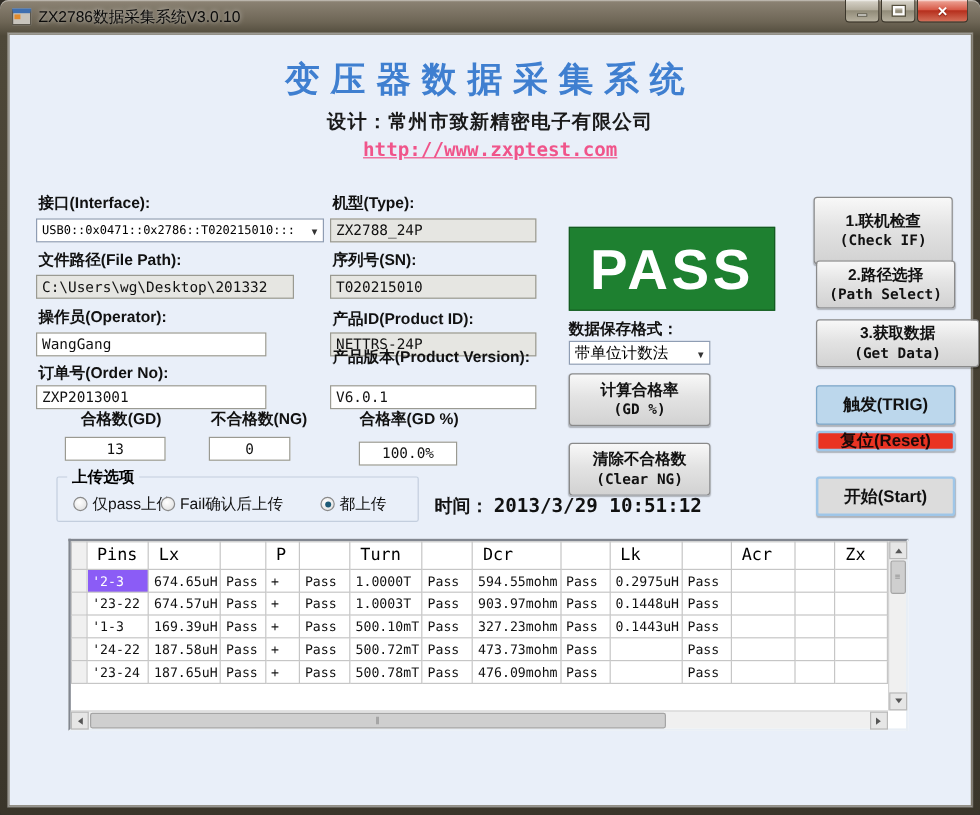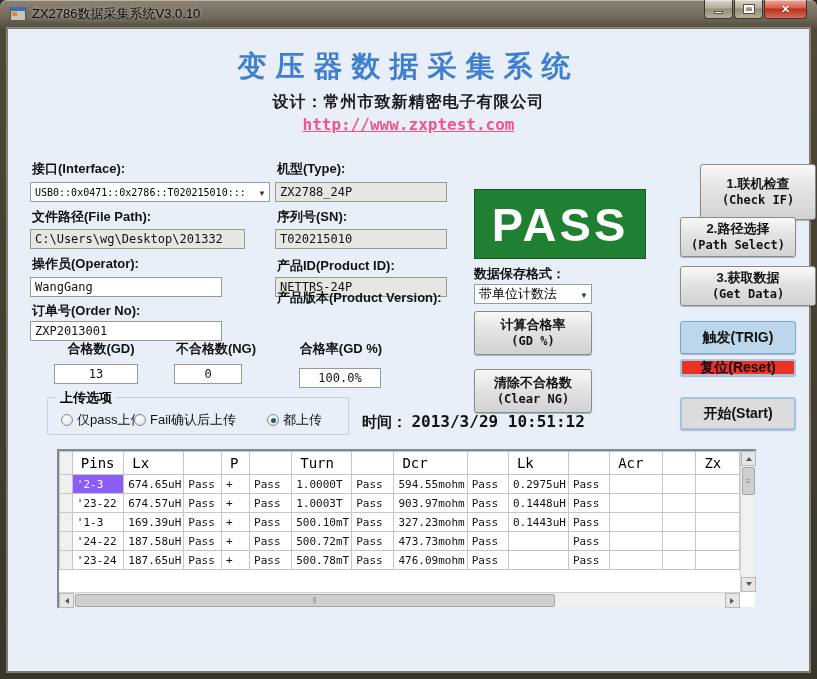--- a/index.html
+++ b/index.html
@@ -213,20 +213,23 @@
     <div class="field readonly" style="left:267px;top:200px;width:172px">
       <span>T020215010</span>
     </div>
 
     <div class="lbl" style="left:269px;top:228px">产品ID(Product ID):</div>
     <div class="field readonly" style="left:267px;top:248px;width:172px">
       <span>NETTRS-24P</span>
     </div>
 
     <div class="lbl" style="left:269px;top:260px">产品版本(Product Version):</div>
+    <div class="field" style="left:267px;top:292px;width:172px">
+      <span>V6.0.1</span>
+    </div>
 
     <div class="pass-box" style="left:466px;top:160px;width:172px;height:70px">
       <span>PASS</span>
     </div>
     <div class="lbl" style="left:466px;top:236px">数据保存格式：</div>
     <div class="combo" style="left:466px;top:255px;width:118px">
       <span class="combo-text cn">带单位计数法</span>
       <span class="combo-arrow">▼</span>
     </div>
     <button class="btn3d" style="left:466px;top:282px;width:118px;height:44px">
@@ -236,21 +239,21 @@
     <button class="btn3d" style="left:466px;top:340px;width:118px;height:44px">
       <span>清除不合格数</span>
       <span class="ln2">(Clear NG)</span>
     </button>
 
     <div class="time-row" style="left:354px;top:383px">
       <span class="time-label">时间：</span>
       <span class="time-value">2013/3/29 10:51:12</span>
     </div>
 
-    <button class="btn3d" style="left:692px;top:135px;width:116px;height:56px">
+    <button class="btn3d" style="left:670px;top:135px;width:116px;height:56px">
       <span>1.联机检查</span>
       <span class="ln2">(Check IF)</span>
     </button>
     <button class="btn3d" style="left:672px;top:188px;width:116px;height:40px">
       <span>2.路径选择</span>
       <span class="ln2">(Path Select)</span>
     </button>
     <button class="btn3d" style="left:672px;top:237px;width:136px;height:40px">
       <span>3.获取数据</span>
       <span class="ln2">(Get Data)</span>

